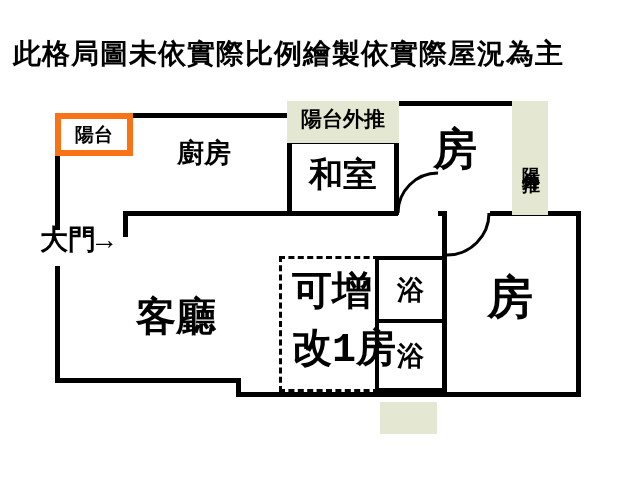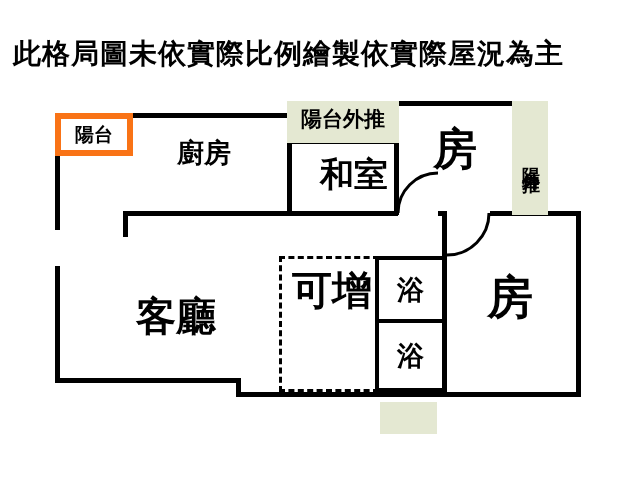--- a/index.html
+++ b/index.html
@@ -37,21 +37,21 @@
   #green-top-label{left:287px;top:110px;width:112px;text-align:center;font-size:21px;}
   
   #green-right{left:512px;top:101px;width:36px;height:114px;z-index:1;}
   #green-right-label{
     left:512px;top:106px;width:36px;height:106px;
     writing-mode:vertical-rl;text-orientation:upright;
     font-size:18px;letter-spacing:3px;
     display:flex;align-items:center;justify-content:center;
   }
   #kitchen-label{left:177px;top:142px;font-size:27px;}
-  #washitsu-label{left:292px;top:160px;width:102px;font-size:34px;margin-left:28px;}
+  #washitsu-label{left:292px;top:160px;width:102px;text-align:center;font-size:34px;}
   #room-top-label{left:433px;top:130px;font-size:44px;}
   #entrance-label{left:40px;top:228px;font-size:28px;z-index:6;}
   #living-label{left:136px;top:300px;font-size:40px;text-align:right;}
   #addable-room{
     position:absolute;left:279px;top:256px;width:94px;height:130px;
     border:3px dashed #000;background:transparent;z-index:3;
   }
   #addable-label{
     left:292px;top:266px;font-size:40px;line-height:1.42;
     white-space:normal;
@@ -110,26 +110,28 @@
   <div class="label" id="kitchen-label">廚房</div>
 
   <div class="label" id="green-top-label">陽台外推</div>
 
   <div class="label" id="washitsu-label">和室</div>
 
   <div class="label" id="room-top-label">房</div>
 
   <div class="label" id="green-right-label">陽台外推</div>
 
+  <div class="label" id="entrance-label">大門→</div>
 
   <div class="label" id="living-label">客廳</div>
 
   <div id="addable-room"></div>
   <div class="label" id="addable-label">
     <div>可增</div>
+    <div>改1房</div>
   </div>
 
   <div class="bath centered" id="bath-top">
     <span>浴</span>
   </div>
   <div class="bath centered" id="bath-bottom">
     <span>浴</span>
   </div>
 
   <div class="label" id="room-bottom-label">房</div>

